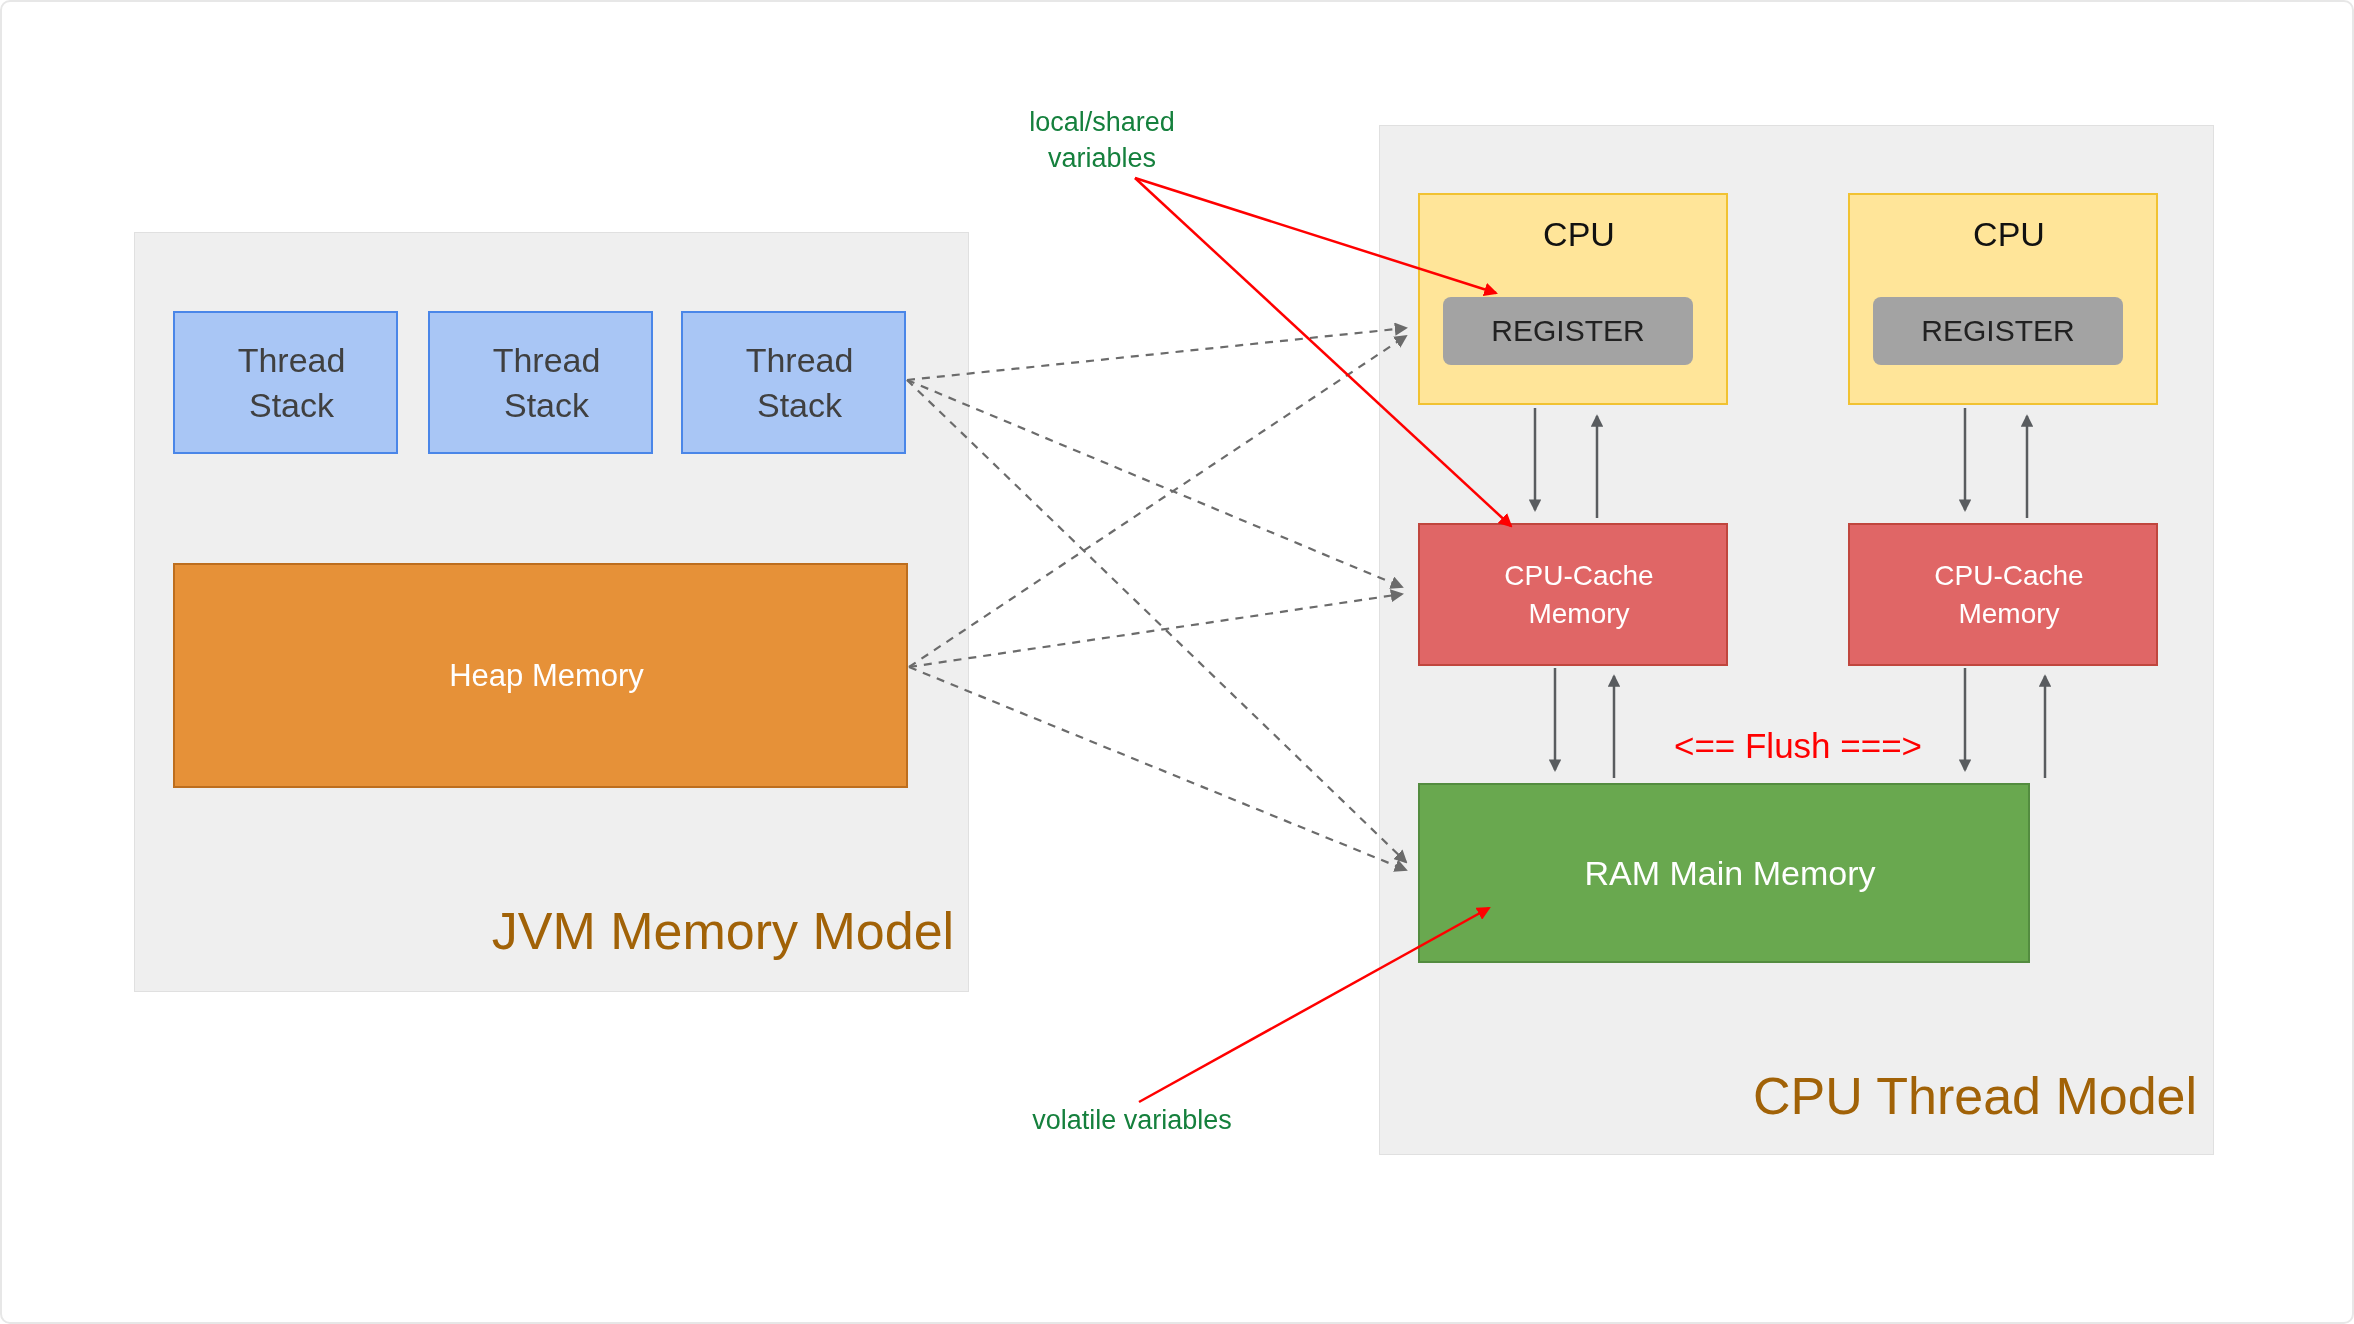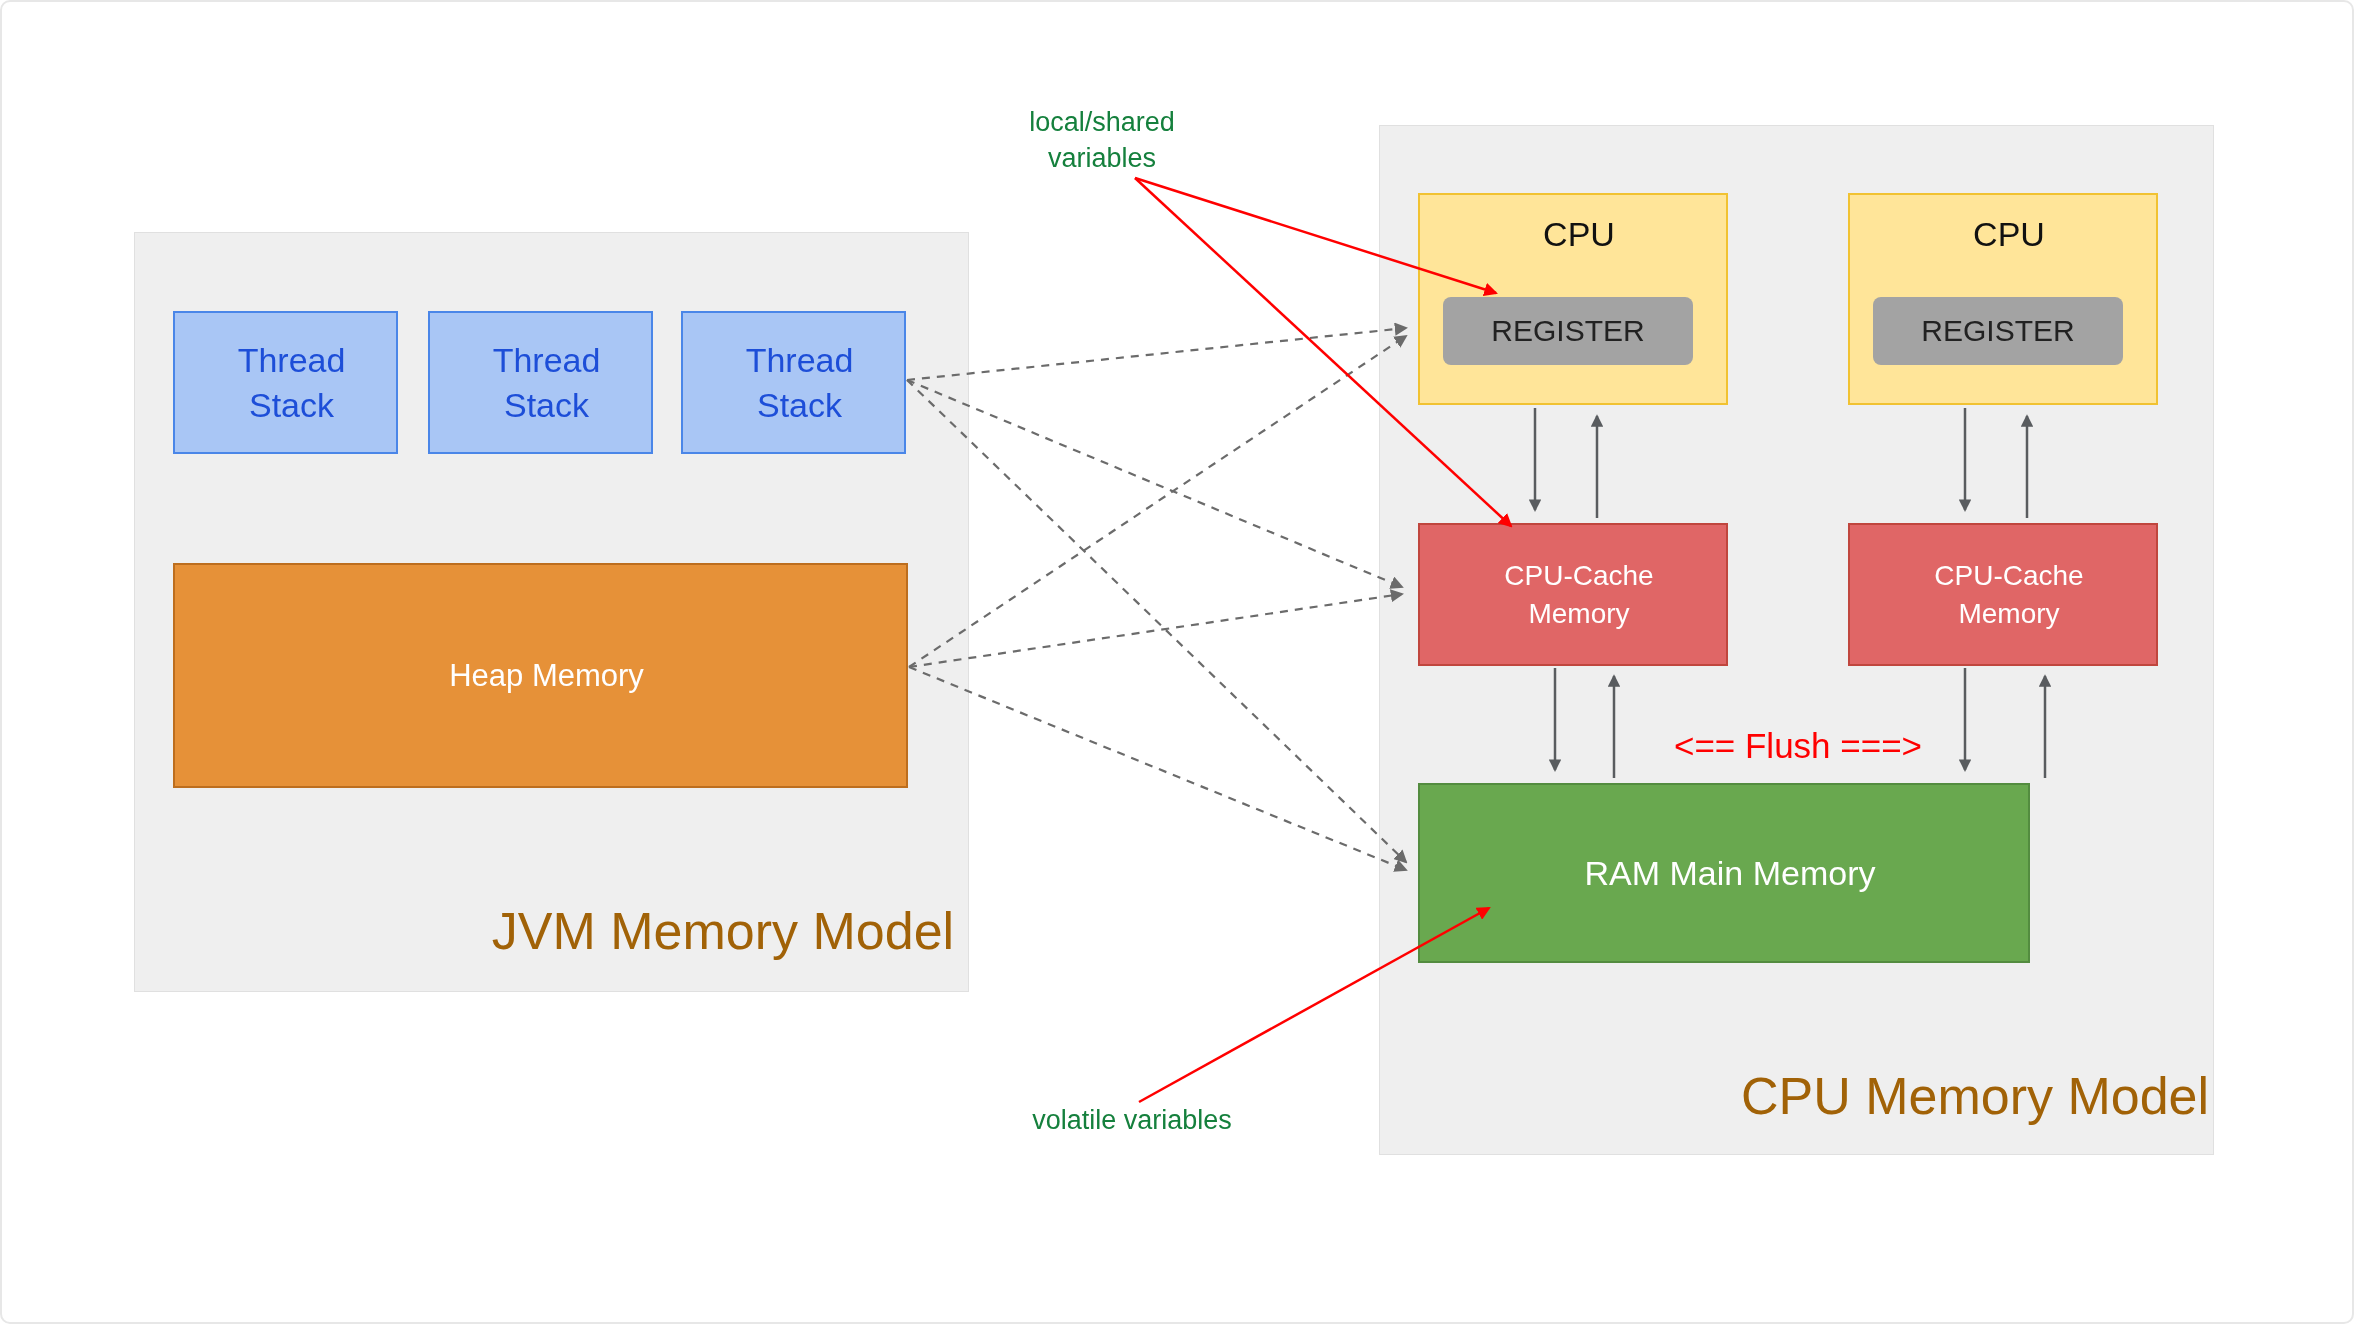--- a/index.html
+++ b/index.html
@@ -35,21 +35,21 @@
     padding-left: 12px;
   }
   .pre { white-space: pre-line; }
 
   
   .panel-jvm { left: 132px; top: 230px; width: 833px; height: 758px; }
   .thread-stack {
     width: 225px; height: 143px;
     background: #a9c6f5;
     border: 2px solid #4a86e8;
-    color: #1d4ed8;
+    color: #404040;
     font-size: 34px;
     line-height: 1.3;
   }
   .ts1 { left: 38px;  top: 78px; }
   .ts2 { left: 293px; top: 78px; }
   .ts3 { left: 546px; top: 78px; }
   .heap {
     left: 38px; top: 330px; width: 735px; height: 225px;
     background: #e69138;
     border: 2px solid #bd6e1e;
@@ -181,21 +181,21 @@
 Memory</span>
     </div>
     <div class="box cache cache2">
       <span class="pre">CPU-Cache
 Memory</span>
     </div>
     <div class="box ram">
       <span>RAM Main Memory</span>
     </div>
     <div class="flush-label">&lt;== Flush ===&gt;</div>
-    <div class="panel-caption cpu-caption">CPU Memory Model</div>
+    <div class="panel-caption cpu-caption">CPU Thread Model</div>
   </div>
 
   <div class="annotation ann-local pre">local/shared
 variables</div>
   <div class="annotation ann-volatile">volatile variables</div>
 
   <svg class="arrow-layer" width="2354" height="1324" viewBox="0 0 2354 1324">
     <defs>
       <marker id="arrGray" viewBox="0 0 10 10" refX="8.5" refY="5" markerWidth="6" markerHeight="6" orient="auto-start-reverse">
         <path d="M0,0 L10,5 L0,10 z" fill="#6b6b6b"></path>

